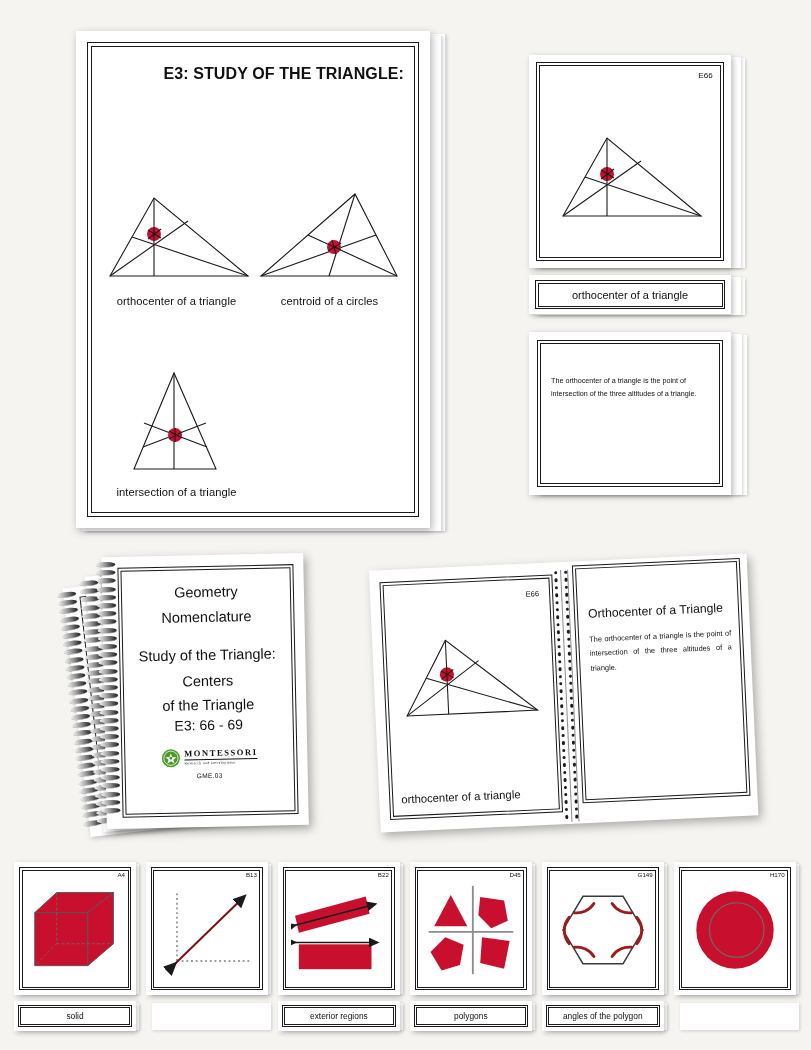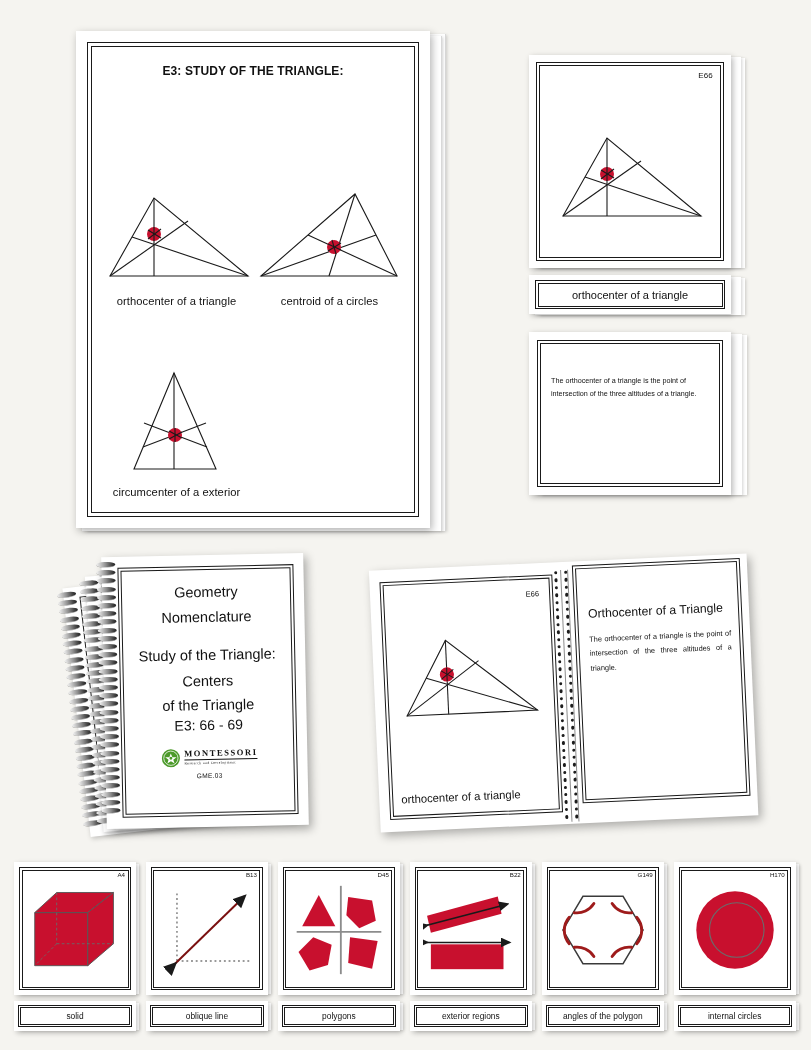--- a/index.html
+++ b/index.html
@@ -24,21 +24,21 @@
   #poster-b1 { left:10px; width:360px; height:497px; box-shadow:1px 1px 3px rgba(0,0,0,.18); }
   #poster-b2 { left:6px;  top:5px; width:360px; height:495px; box-shadow:1px 1px 3px rgba(0,0,0,.18); }
   #poster-main {
     position:absolute; left:0; top:0; width:354px; height:497px;
     background:#fff; box-shadow:2px 3px 8px rgba(0,0,0,.30);
   }
   #poster-main .frame-outer { left:11px; top:11px; right:11px; bottom:11px; }
   #poster-main .frame-inner { left:15px; top:15px; right:15px; bottom:15px; }
   .poster-title {
     position:absolute; left:26px; right:26px; top:33px;
-    text-align:center; font-weight:bold; font-size:12px; line-height:1.28;
+    text-align:right; font-weight:bold; font-size:16px; line-height:1.28;
     letter-spacing:.1px; color:#111;
   }
   .poster-grid {
     position:absolute; left:24px; right:24px; top:85px; bottom:30px;
     display:grid; grid-template-columns:1fr 1fr; grid-template-rows:1fr 1fr;
   }
   .fig-cell { position:relative; display:flex; flex-direction:column; align-items:center; justify-content:flex-end; }
   .fig-cell svg { display:block; }
   .fig-caption { font-size:11.2px; color:#111; margin-top:7px; letter-spacing:.05px; white-space:nowrap; }
 
@@ -224,21 +224,21 @@
               <line x1="41" y1="80" x2="104" y2="56"></line>
               <line x1="105" y1="80" x2="42" y2="56"></line>
             </g>
             <circle cx="73" cy="68" r="7" fill="#c8102e"></circle>
             <g fill="none" stroke="#1a1a1a" stroke-width="1.1">
               <line x1="73" y1="61" x2="73" y2="75"></line>
               <line x1="67" y1="64" x2="80" y2="71"></line>
               <line x1="67" y1="72" x2="80" y2="65"></line>
             </g>
           </svg>
-          <div class="fig-caption">circumcenter of a exterior</div>
+          <div class="fig-caption">intersection of a triangle</div>
         </div>
 
 
       </div>
     </div>
   </div>
 
   <div id="tr-pic-wrap">
     <div class="stack-edge" id="tr-pic-e1"></div>
     <div class="stack-edge" id="tr-pic-e2"></div>
@@ -605,52 +605,20 @@
             </defs>
             <g stroke="#9a9a9a" stroke-width="2" stroke-dasharray="2,3" fill="none">
               <line x1="18" y1="10" x2="18" y2="82"></line>
               <line x1="18" y1="82" x2="95" y2="82"></line>
             </g>
             <line x1="16" y1="85" x2="90" y2="13" stroke="#7a1010" stroke-width="2.1" marker-start="url(#ar-dk)" marker-end="url(#ar-dk)"></line>
           </svg>
         </div>
       </div>
       <div class="lab-e"></div>
-      <div class="lab">
-        <div class="frame-outer"></div>
-        <div class="frame-inner"></div>
-        <span>oblique line</span>
-      </div>
-    </div>
-
-    <div class="bcard">
-      <div class="pic-e"></div>
-      <div class="pic">
-        <div class="frame-outer"></div>
-        <div class="frame-inner"></div>
-        <div class="bcode">D45</div>
-        <div class="art">
-          <svg width="92" height="92" viewBox="0 0 100 100">
-            <g stroke="#8c8c8c" stroke-width="2">
-              <line x1="52" y1="2" x2="52" y2="98"></line>
-              <line x1="4" y1="52" x2="96" y2="52"></line>
-            </g>
-            <polygon points="28,12 46,46 10,46" fill="#c8102e"></polygon>
-            <polygon points="60,14 86,18 90,40 72,48 58,34" fill="#c8102e"></polygon>
-            <polygon points="22,58 42,66 38,88 18,94 6,74" fill="#c8102e"></polygon>
-            <polygon points="62,58 92,62 86,92 60,86" fill="#c8102e"></polygon>
-          </svg>
-        </div>
-      </div>
-      <div class="lab-e"></div>
-      <div class="lab">
-        <div class="frame-outer"></div>
-        <div class="frame-inner"></div>
-        <span>polygons</span>
-      </div>
     </div>
 
     <div class="bcard">
       <div class="pic-e"></div>
       <div class="pic">
         <div class="frame-outer"></div>
         <div class="frame-inner"></div>
         <div class="bcode">B22</div>
         <div class="art">
           <svg width="96" height="86" viewBox="0 0 100 90">
@@ -672,20 +640,47 @@
         <div class="frame-inner"></div>
         <span>exterior regions</span>
       </div>
     </div>
 
     <div class="bcard">
       <div class="pic-e"></div>
       <div class="pic">
         <div class="frame-outer"></div>
         <div class="frame-inner"></div>
+        <div class="bcode">D45</div>
+        <div class="art">
+          <svg width="92" height="92" viewBox="0 0 100 100">
+            <g stroke="#8c8c8c" stroke-width="2">
+              <line x1="52" y1="2" x2="52" y2="98"></line>
+              <line x1="4" y1="52" x2="96" y2="52"></line>
+            </g>
+            <polygon points="28,12 46,46 10,46" fill="#c8102e"></polygon>
+            <polygon points="60,14 86,18 90,40 72,48 58,34" fill="#c8102e"></polygon>
+            <polygon points="22,58 42,66 38,88 18,94 6,74" fill="#c8102e"></polygon>
+            <polygon points="62,58 92,62 86,92 60,86" fill="#c8102e"></polygon>
+          </svg>
+        </div>
+      </div>
+      <div class="lab-e"></div>
+      <div class="lab">
+        <div class="frame-outer"></div>
+        <div class="frame-inner"></div>
+        <span>polygons</span>
+      </div>
+    </div>
+
+    <div class="bcard">
+      <div class="pic-e"></div>
+      <div class="pic">
+        <div class="frame-outer"></div>
+        <div class="frame-inner"></div>
         <div class="bcode">G149</div>
         <div class="art">
           <svg width="92" height="82" viewBox="0 0 100 90">
             <polygon points="28,8 72,8 94,45 72,82 28,82 6,45" fill="none" stroke="#3a3a3a" stroke-width="1.6"></polygon>
             <g fill="none" stroke="#9e1b1b" stroke-width="3.2" stroke-linecap="round">
               <path d="M18.5 26 A22 22 0 0 0 40 16"></path>
               <path d="M60 16 A22 22 0 0 0 81.5 26"></path>
               <path d="M87 60 A22 22 0 0 0 87 31"></path>
               <path d="M81.5 64 A22 22 0 0 0 60 74"></path>
               <path d="M40 74 A22 22 0 0 0 18.5 64"></path>
@@ -709,21 +704,16 @@
         <div class="frame-inner"></div>
         <div class="bcode">H170</div>
         <div class="art">
           <svg width="88" height="88" viewBox="0 0 100 100">
             <circle cx="50" cy="50" r="44" fill="#c8102e"></circle>
             <circle cx="52" cy="50" r="31" fill="none" stroke="#6b6b6b" stroke-width="1.3"></circle>
           </svg>
         </div>
       </div>
       <div class="lab-e"></div>
-      <div class="lab">
-        <div class="frame-outer"></div>
-        <div class="frame-inner"></div>
-        <span>internal circles</span>
-      </div>
     </div>
 
   </div>
 </div>
 
 </body></html>

